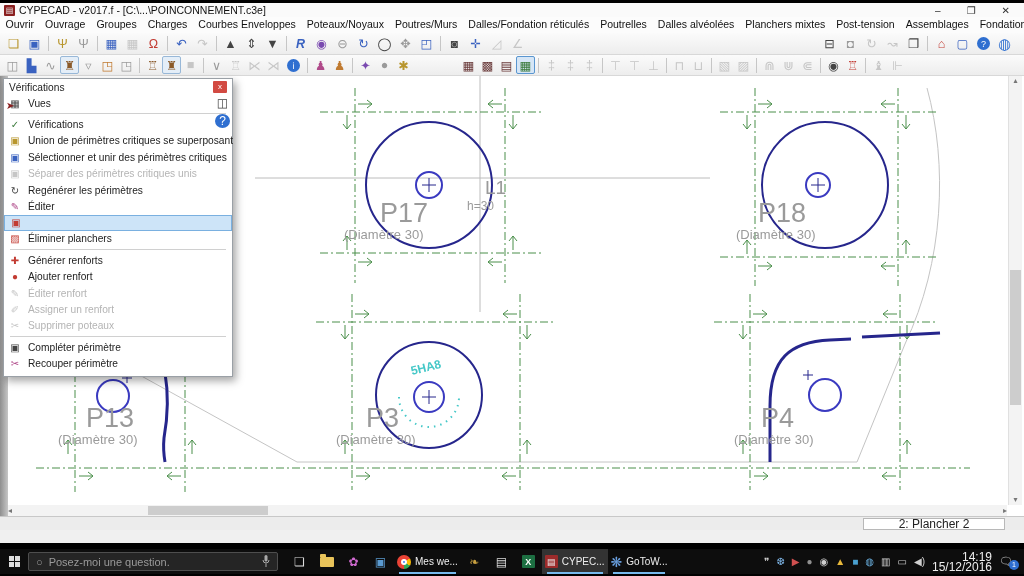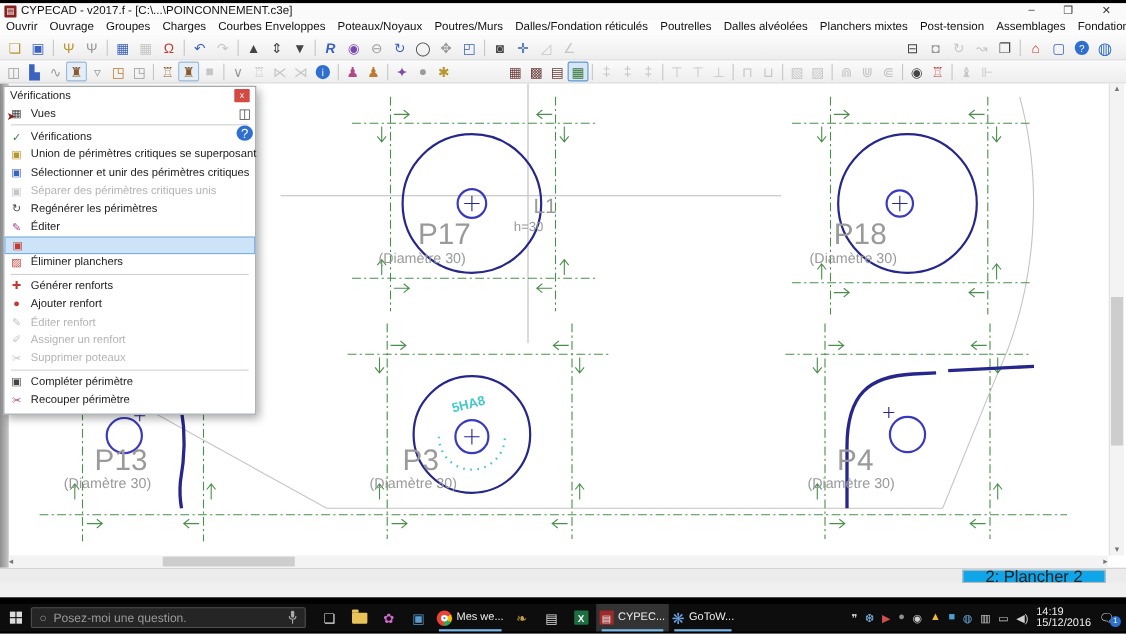--- a/index.html
+++ b/index.html
@@ -52,21 +52,21 @@
   .p-sep{border-top:1px solid #d0d0d0;margin:2px 6px}
   .bookmark{position:absolute;left:2px;top:21px;color:#8a1f1f;font-size:10px}
   .side-btns{position:absolute;right:-2px;top:17px;display:flex;flex-direction:column;gap:4px;align-items:center}
   .side-btns .ico{width:15px;height:14px;font-size:12px}
   
   .tabsrow{height:13px;background:#f0f0f0;border-top:1px solid #999;display:flex;padding-left:5px;font-size:10px;color:#222}
   .tab{padding:0 13px;line-height:12px;background:#e4e4e4;margin-right:-7px;clip-path:polygon(0 0,100% 0,calc(100% - 8px) 100%,8px 100%);border-top:1px solid #8a8a8a;white-space:nowrap}
   .tab.active{background:#fdfdfd;z-index:2;position:relative}
   
   .statusbar{height:14px;background:#ececec;border-top:1px solid #c8c8c8;display:flex;align-items:center;font-size:10.5px;color:#222;padding:0 5px}
-  .status-right{margin-left:auto;margin-right:14px;border:1px solid #b8b8b8;background:#0ea5e9;width:130px;height:12px;line-height:11px;text-align:center;font-size:15px}
+  .status-right{margin-left:auto;margin-right:14px;border:1px solid #b8b8b8;background:#ffffff;width:142px;height:12px;line-height:11px;text-align:center;font-size:12px}
   
   .taskbar{position:absolute;left:0;top:549px;width:1024px;height:25px;background:#0d0d0d;display:flex;align-items:center;color:#ddd}
   .tb-start{width:28px;height:25px;display:flex;align-items:center;justify-content:center}
   .winlogo{width:11px;height:11px;background:
     linear-gradient(#ddd,#ddd) 0 0/5px 5px no-repeat,
     linear-gradient(#ddd,#ddd) 6px 0/5px 5px no-repeat,
     linear-gradient(#ddd,#ddd) 0 6px/5px 5px no-repeat,
     linear-gradient(#ddd,#ddd) 6px 6px/5px 5px no-repeat}
   .tb-search{width:250px;height:19px;background:#252525;border:1px solid #4e4e4e;border-radius:2px;display:flex;align-items:center;gap:6px;padding:0 7px;color:#9a9a9a;font-size:11px;margin-right:8px}
   .tb-search .mic{margin-left:auto}
@@ -77,21 +77,21 @@
   .folder{width:14px;height:10px;background:#e8c35a;border-radius:1px;position:relative}
   .folder::before{content:"";position:absolute;top:-3px;left:0;width:6px;height:3px;background:#e8c35a;border-radius:1px 1px 0 0}
   .chrome{width:14px;height:14px;border-radius:50%;background:conic-gradient(from -60deg,#ea4335 0 120deg,#fbbc05 0 180deg,#34a853 0 240deg,#ea4335 0);position:relative}
   .chrome::after{content:"";position:absolute;inset:4px;background:#4285f4;border:2px solid #fff;border-radius:50%}
   .excel{width:13px;height:13px;background:#1d6f42;color:#fff;font-size:9px;font-weight:bold;display:flex;align-items:center;justify-content:center;border-radius:1px}
   .cype{width:13px;height:13px;background:#9c2b2b;color:#eee;font-size:9px;display:flex;align-items:center;justify-content:center;border-radius:1px}
   .pcmon{color:#5a9ad0}
   .goto{color:#6aa0e0;font-size:14px}
   .tray{margin-left:auto;display:flex;align-items:center;gap:7px;padding-right:5px;font-size:10px}
   .tray .ti{font-style:normal;font-size:10px;color:#cfcfcf}
-  .clock{font-size:10px;line-height:10px;text-align:left;color:#eee}
+  .clock{font-size:12px;line-height:10px;text-align:right;color:#eee}
   .notif{position:relative;font-style:normal;color:#cfcfcf;font-size:11px;padding-right:6px}
   .nbadge{position:absolute;right:0;bottom:-2px;background:#2f6fd0;color:#fff;border-radius:50%;width:10px;height:10px;font-size:7px;line-height:10px;text-align:center}
   svg text{font-family:"Liberation Sans",sans-serif}
 </style>
 </head>
 <body>
 
 <div class="app">
 
   <div class="titlebar">

